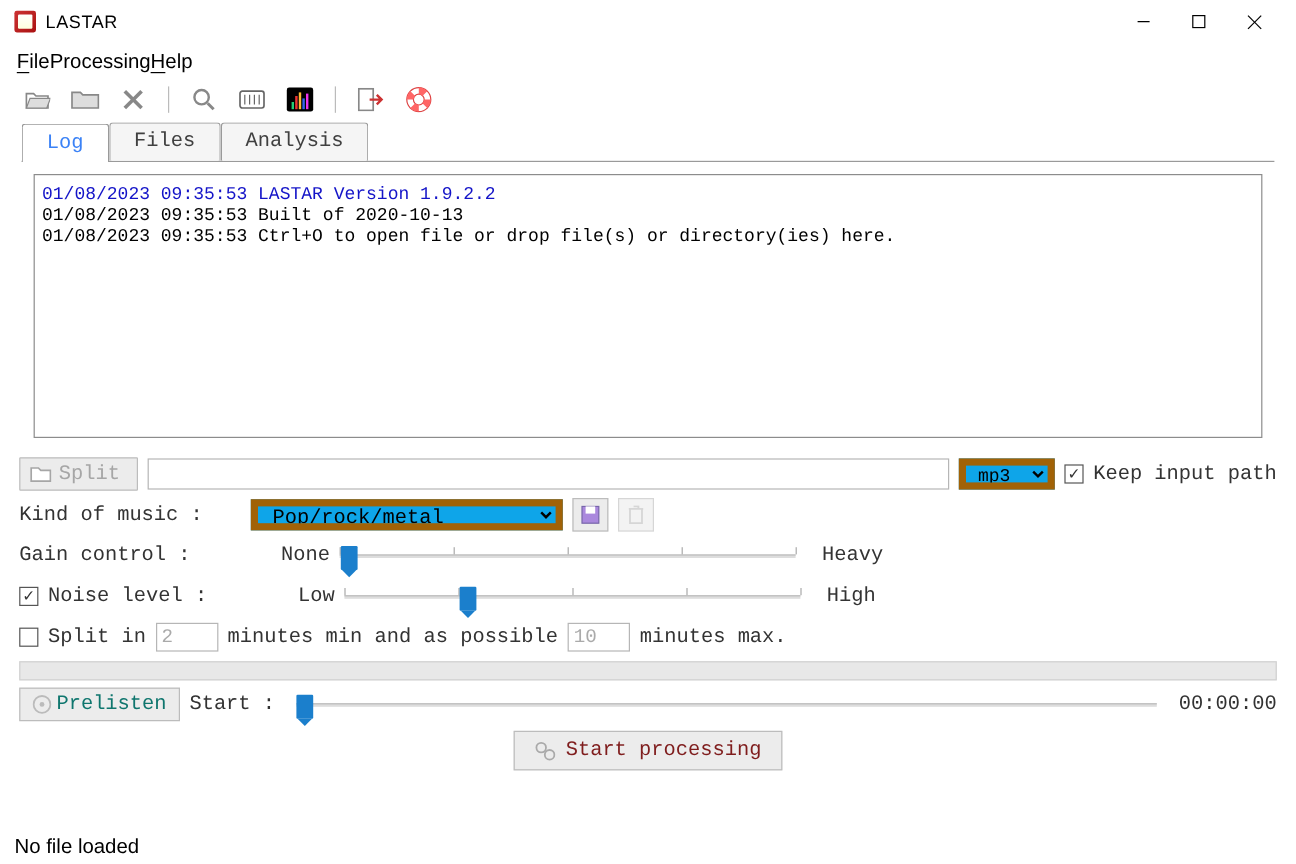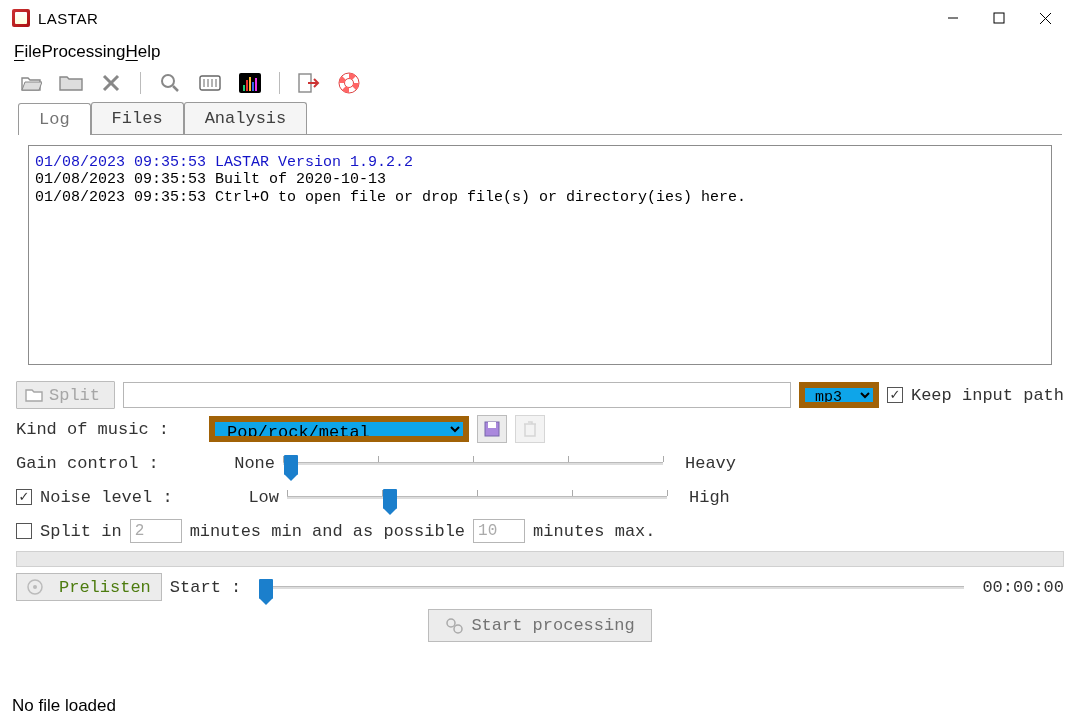--- a/index.html
+++ b/index.html
@@ -21,21 +21,21 @@
 
 .toolbar { display: flex; align-items: center; gap: 14px; padding: 2px 18px 6px; }
 .tbtn { width: 26px; height: 22px; display:flex; align-items:center; justify-content:center; }
 .tsep { width:1px; height:22px; background:#bbb; margin:0 2px;}
 .eq { width:22px; height:20px; background:#000; border-radius:2px; display:flex; align-items:flex-end; justify-content:center; gap:1px; padding:2px;}
 .eq i{ width:2px; display:block;}
 
 
 .tabrow { display:flex; margin:2px 18px 0; border-bottom:1px solid #9a9a9a; }
 .tab { padding:6px 20px 6px; font-family:"Courier New",monospace; font-size:17px; border:1px solid #9a9a9a; border-bottom:none; border-top-left-radius:3px; border-top-right-radius:3px; margin-right:0px; background:#fff; position:relative; color:#404040;}
-.tab.active { top:1px; background:#fff; color:#737373;}
+.tab.active { top:1px; background:#fff; color:#3b82f6;}
 .tab:not(.active){ background:#f5f5f5;}
 
 
 .logwrap { margin:10px 28px 10px; border:1px solid #8c8c8c; height:220px; padding:8px 6px; font-family:"Courier New",monospace; font-size:15px; line-height:1.15; color:#000; overflow:auto; }
 .logwrap .blue { color:#1414c8; }
 
 
 .controls { padding: 6px 16px 0; font-family:"Courier New",monospace; font-size:17px; color:#333; flex:1; }
 .row { display:flex; align-items:center; margin-bottom:6px; gap:8px; min-height:28px;}
 .outbtn { border:1px solid #bcbcbc; background:#ececec; color:#a6a6a6; padding:3px 14px 3px 8px; display:flex; align-items:center; gap:6px; border-radius:1px; height:28px;}
@@ -50,26 +50,26 @@
 .slider { position:relative; width:380px; height:22px; }
 .track { position:absolute; left:0; right:0; top:10px; height:3px; background:#ddd; border-top:1px solid #bbb;}
 .tick { position:absolute; top:4px; width:1px; height:6px; background:#aaa;}
 .thumb { position:absolute; top:3px; width:14px; height:20px; background:#1b7fcc; border-radius:1px; transform:translateX(-50%);}
 .thumb::after{ content:""; position:absolute; bottom:-6px; left:1px; border-left:6px solid transparent; border-right:6px solid transparent; border-top:6px solid #1b7fcc;}
 .rightlbl{ margin-left:14px;}
 .sqbtn{ width:30px; height:28px; border:1px solid #bcbcbc; background:#ececec; display:flex; align-items:center; justify-content:center;}
 .num { width:52px; border:1px solid #b6b6b6; height:24px; background:#fff; color:#aaa; padding:0 4px; font-family:inherit; font-size:16px;}
 .autoeqsel{ width:320px; height:26px; border:1px solid #c7c7c7; background:#efefef; color:#999; font-family:inherit; font-size:16px; padding:0 8px; display:flex; align-items:center;}
 .bar { height:16px; background:#e8e8e8; border:1px solid #d0d0d0; margin:4px 0 6px;}
-.prebtn{ border:1px solid #bcbcbc; background:#ececec; color:#4d7c0f; padding:3px 10px; display:flex; align-items:center; gap:16px; height:28px;}
+.prebtn{ border:1px solid #bcbcbc; background:#ececec; color:#0f766e; padding:3px 10px; display:flex; align-items:center; gap:4px; height:28px;}
 .posslider{ flex:1; position:relative; height:22px; margin:0 10px;}
 .posslider .track{ }
 .posslider .thumb{ left:1%;}
 .time{ font-family:"Courier New",monospace; font-size:17px;}
-.startbtn{ margin:8px auto 0; display:flex; align-items:center; gap:8px; border:1px solid #bcbcbc; background:#ececec; color:#737373; padding:6px 16px; font-family:"Courier New",monospace; font-size:17px; width:fit-content;}
+.startbtn{ margin:8px auto 0; display:flex; align-items:center; gap:8px; border:1px solid #bcbcbc; background:#ececec; color:#7f1d1d; padding:6px 16px; font-family:"Courier New",monospace; font-size:17px; width:fit-content;}
 .status{ padding:6px 12px 4px; font-family:Arial; font-size:17px; border-top:0px solid #ccc;}
 </style>
 </head>
 <body>
 
 <div class="titlebar">
   <div class="icon"></div>
   <div class="title">LASTAR</div>
   <div class="winbtn">
       <svg width="12" height="12">

